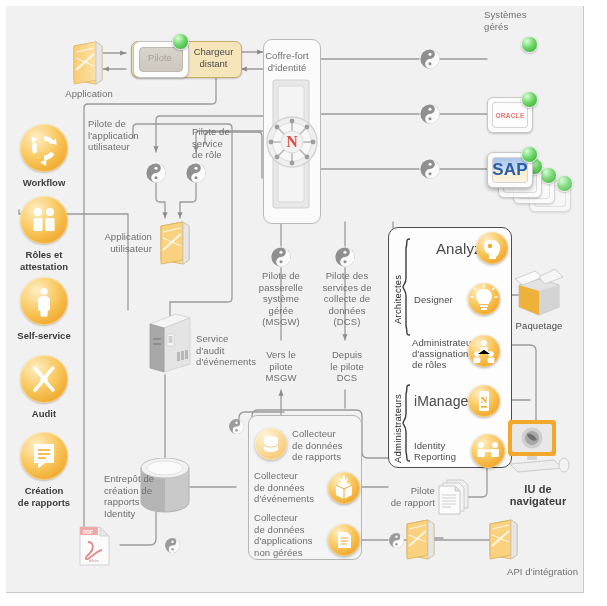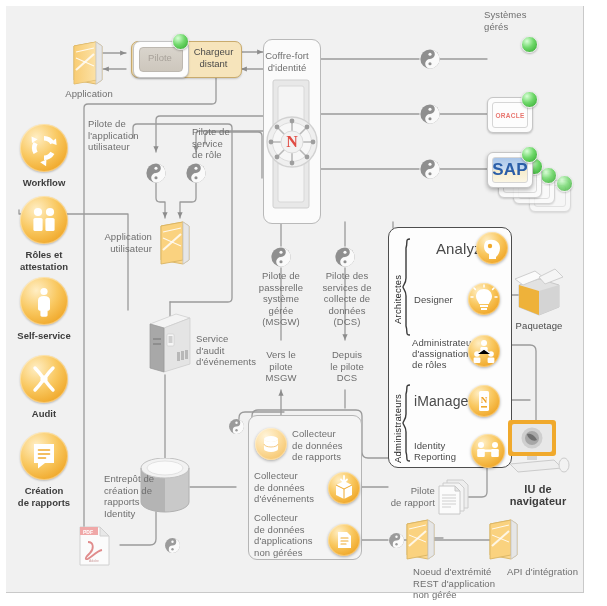--- a/index.html
+++ b/index.html
@@ -640,25 +640,20 @@
     <div>de rapport</div>
   </div>
 
   <svg class="book" style="left:404px;top:518px" width="34" height="44">
     <path d="M3,6 L24,2 L30,6 L30,37 L24,41 L3,37 Z" fill="#fbd78f" stroke="#d9b463" stroke-width=".9"></path>
     <path d="M3,6 L24,2 L24,37 L3,41 Z" fill="#fad27f" stroke="#d9b463" stroke-width=".9"></path>
     <path d="M5,11 L22,7 M5,17 L22,24" stroke="#fff" stroke-width="1" opacity=".85"></path>
     <path d="M5,28 L22,13" stroke="#fff" stroke-width="2" opacity=".8"></path>
     <path d="M24,2 L30,6 L30,37 L24,41 Z" fill="#e6e6e6" stroke="#c5c5c5" stroke-width=".8"></path>
   </svg>
-  <div class="lbl" style="left:413px;top:566px;width:92px;line-height:11.5px">
-    <div>Noeud d'extrémité</div>
-    <div>REST d'application</div>
-    <div>non gérée</div>
-  </div>
 
   <svg class="book" style="left:487px;top:518px" width="34" height="44">
     <path d="M3,6 L24,2 L30,6 L30,37 L24,41 L3,37 Z" fill="#fbd78f" stroke="#d9b463" stroke-width=".9"></path>
     <path d="M3,6 L24,2 L24,37 L3,41 Z" fill="#fad27f" stroke="#d9b463" stroke-width=".9"></path>
     <path d="M5,11 L22,7 M5,17 L22,24" stroke="#fff" stroke-width="1" opacity=".85"></path>
     <path d="M5,28 L22,13" stroke="#fff" stroke-width="2" opacity=".8"></path>
     <path d="M24,2 L30,6 L30,37 L24,41 Z" fill="#e6e6e6" stroke="#c5c5c5" stroke-width=".8"></path>
   </svg>
   <div class="lbl" style="left:507px;top:566px;width:90px">API d'intégration</div>
 

